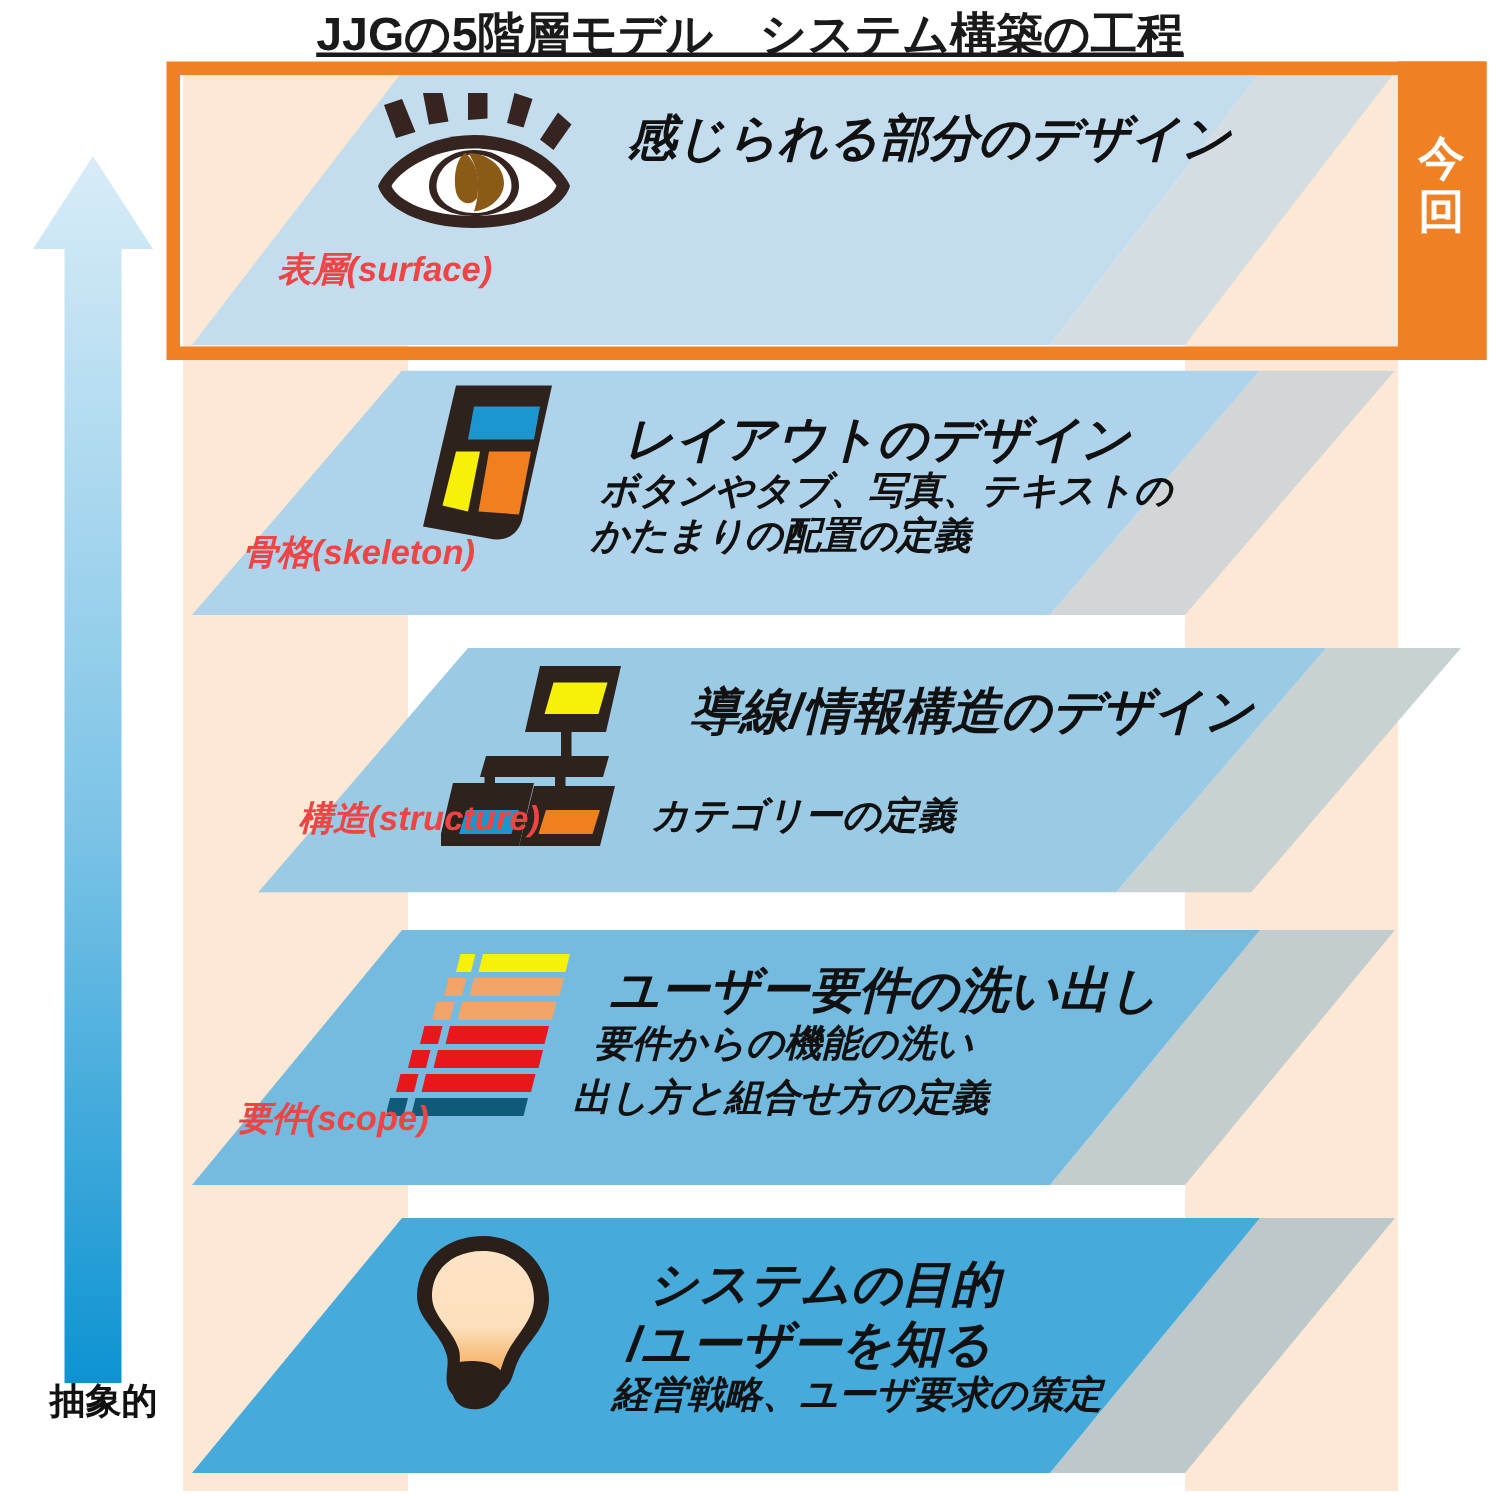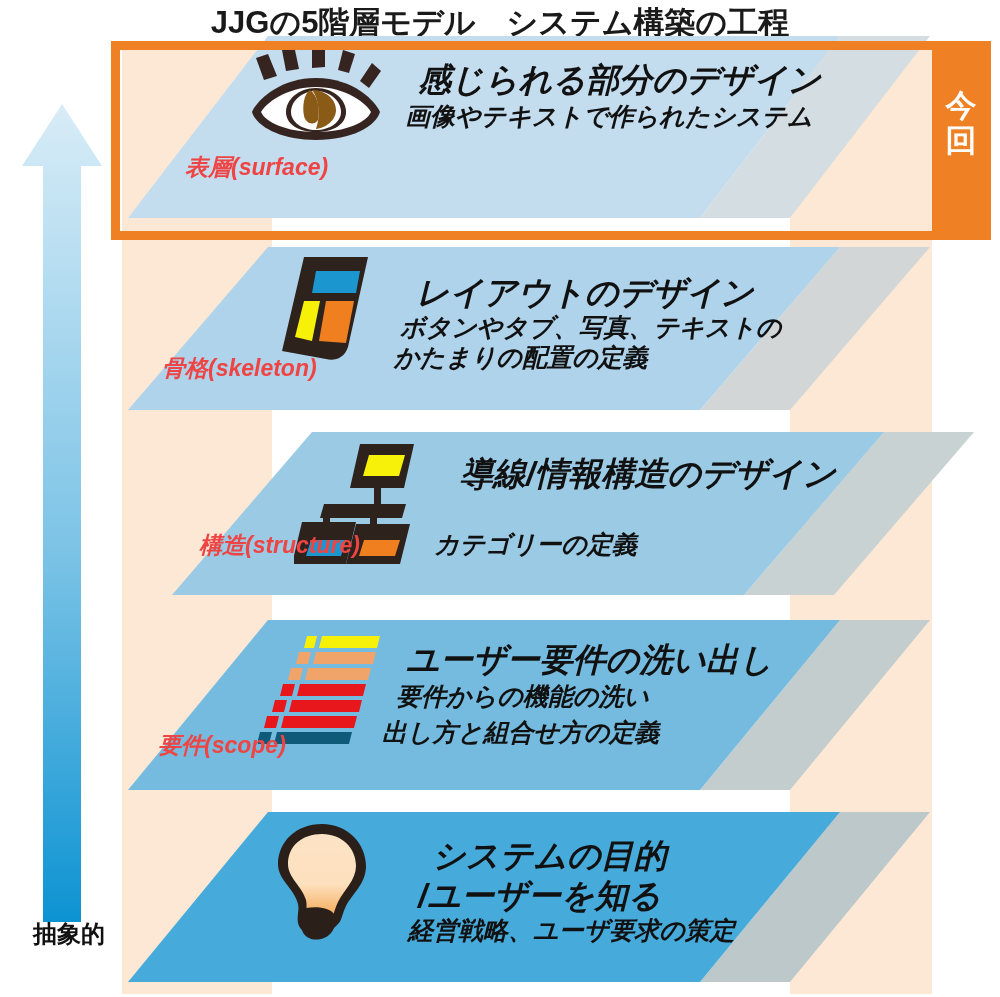--- a/index.html
+++ b/index.html
@@ -22,20 +22,21 @@
   #title {
     position: absolute;
     left: 0; top: 2px;
     width: 1000px;
     text-align: center;
     font-size: 31px;
     font-weight: bold;
     color: #1a1a1a;
     letter-spacing: 0px;
     white-space: pre;
+    text-decoration: underline;
   }
 
   
   #axis-label-top {
     position: absolute;
     left: 6px; top: 70px;
     width: 110px;
     text-align: center;
     font-size: 28px;
     font-weight: bold;
@@ -152,21 +153,21 @@
         <stop offset="45%" stop-color="#7bc3e6"></stop>
         <stop offset="100%" stop-color="#d8ecf7"></stop>
       </linearGradient>
     </defs>
     <polygon points="40,0 80,62 59,62 59,818 21,818 21,62 0,62" fill="url(#arrGrad)"></polygon>
   </svg>
 
   <div class="peach-col" id="peach-left"></div>
   <div class="peach-col" id="peach-right"></div>
 
-  <div class="layer" id="layer-surface" style="top:36px; height:182px;">
+  <div class="layer" id="layer-surface" style="top:48px; height:182px;">
     <svg class="layer-shape" viewBox="0 0 1000 182" preserveAspectRatio="none">
       <polygon points="840,0 930,0 790,182 700,182" fill="#d4dde1"></polygon>
       <polygon points="268,0 840,0 700,182 128,182" fill="#c3dcee"></polygon>
     </svg>
     <div class="layer-content">
 
       <svg style="position:absolute; left:250px; top:14px; width:132px; height:92px;" viewBox="0 0 132 92">
         <g fill="#352420">
           <path d="M14 30 L6 8 L18 4 L27 26 Z"></path>
           <path d="M36 21 L32 0 L45 0 L49 19 Z"></path>
@@ -175,21 +176,20 @@
           <path d="M110 31 L122 13 L131 21 L119 38 Z"></path>
         </g>
         <path d="M66 28 C104 28 126 52 130 62 C126 76 102 90 66 90 C30 90 6 76 2 62 C6 52 28 28 66 28 Z" fill="#352420"></path>
         <path d="M66 37 C96 37 117 54 121 62 C117 72 96 82 66 82 C36 82 15 72 11 62 C15 54 36 37 66 37 Z" fill="#ffffff"></path>
         <path d="M66 38 C84 38 96 50 96 62 C96 74 84 82 66 82 C48 82 36 74 36 62 C36 50 48 38 66 38 Z" fill="#352420"></path>
         <path d="M66 41 C80 41 91 51 91 62 C91 72 80 80 66 80 C52 80 41 72 41 62 C41 51 52 41 66 41 Z" fill="#ffffff"></path>
         <path d="M62 40 C74 40 86 48 86 60 C86 70 76 78 66 79 C70 68 70 50 62 40 Z" fill="#8a5b17"></path>
         <path d="M60 40 C68 46 70 58 68 70 C64 76 56 74 54 66 C52 56 54 44 60 40 Z" fill="#8a5b17"></path>
       </svg>
       <div class="tier-head" style="left:418px; top:22px;">感じられる部分のデザイン</div>
-      <div class="tier-sub" style="left:405px; top:66px;">画像やテキストで作られたシステム</div>
       <div class="tier-name" style="left:185px; top:116px;">表層(surface)</div>
     </div>
   </div>
 
   <div class="layer" id="layer-skeleton" style="top:247px; height:163px;">
     <svg class="layer-shape" viewBox="0 0 1000 163" preserveAspectRatio="none">
       <polygon points="840,0 930,0 790,163 700,163" fill="#d2d6d6"></polygon>
       <polygon points="268,0 840,0 700,163 128,163" fill="#afd3ea"></polygon>
     </svg>
     <div class="layer-content">

